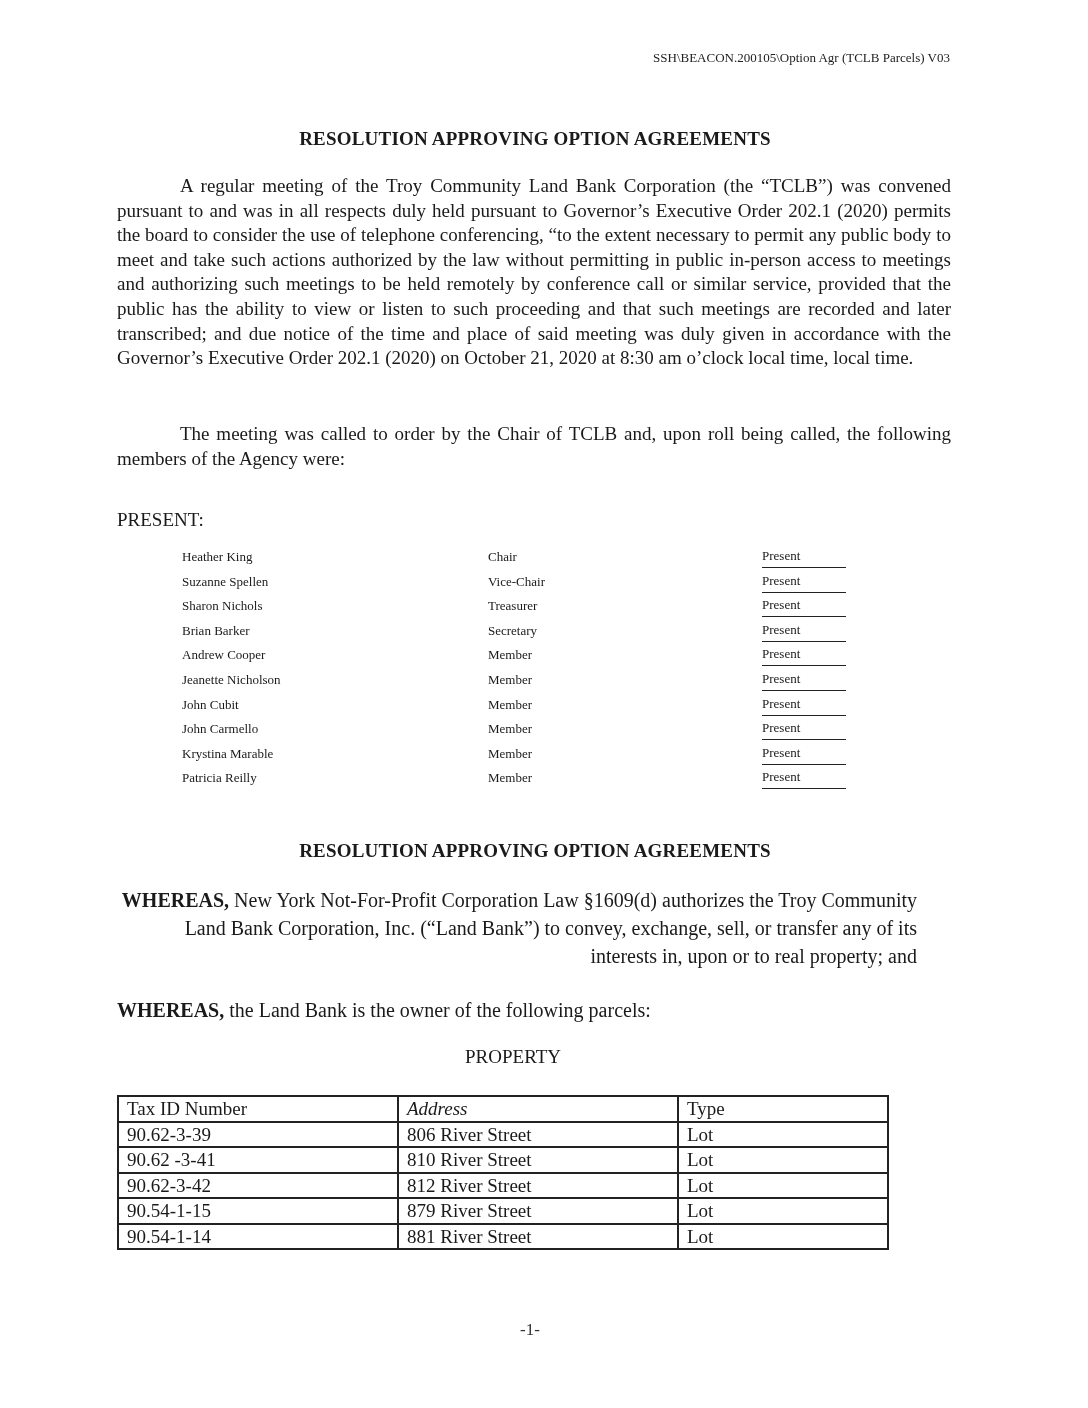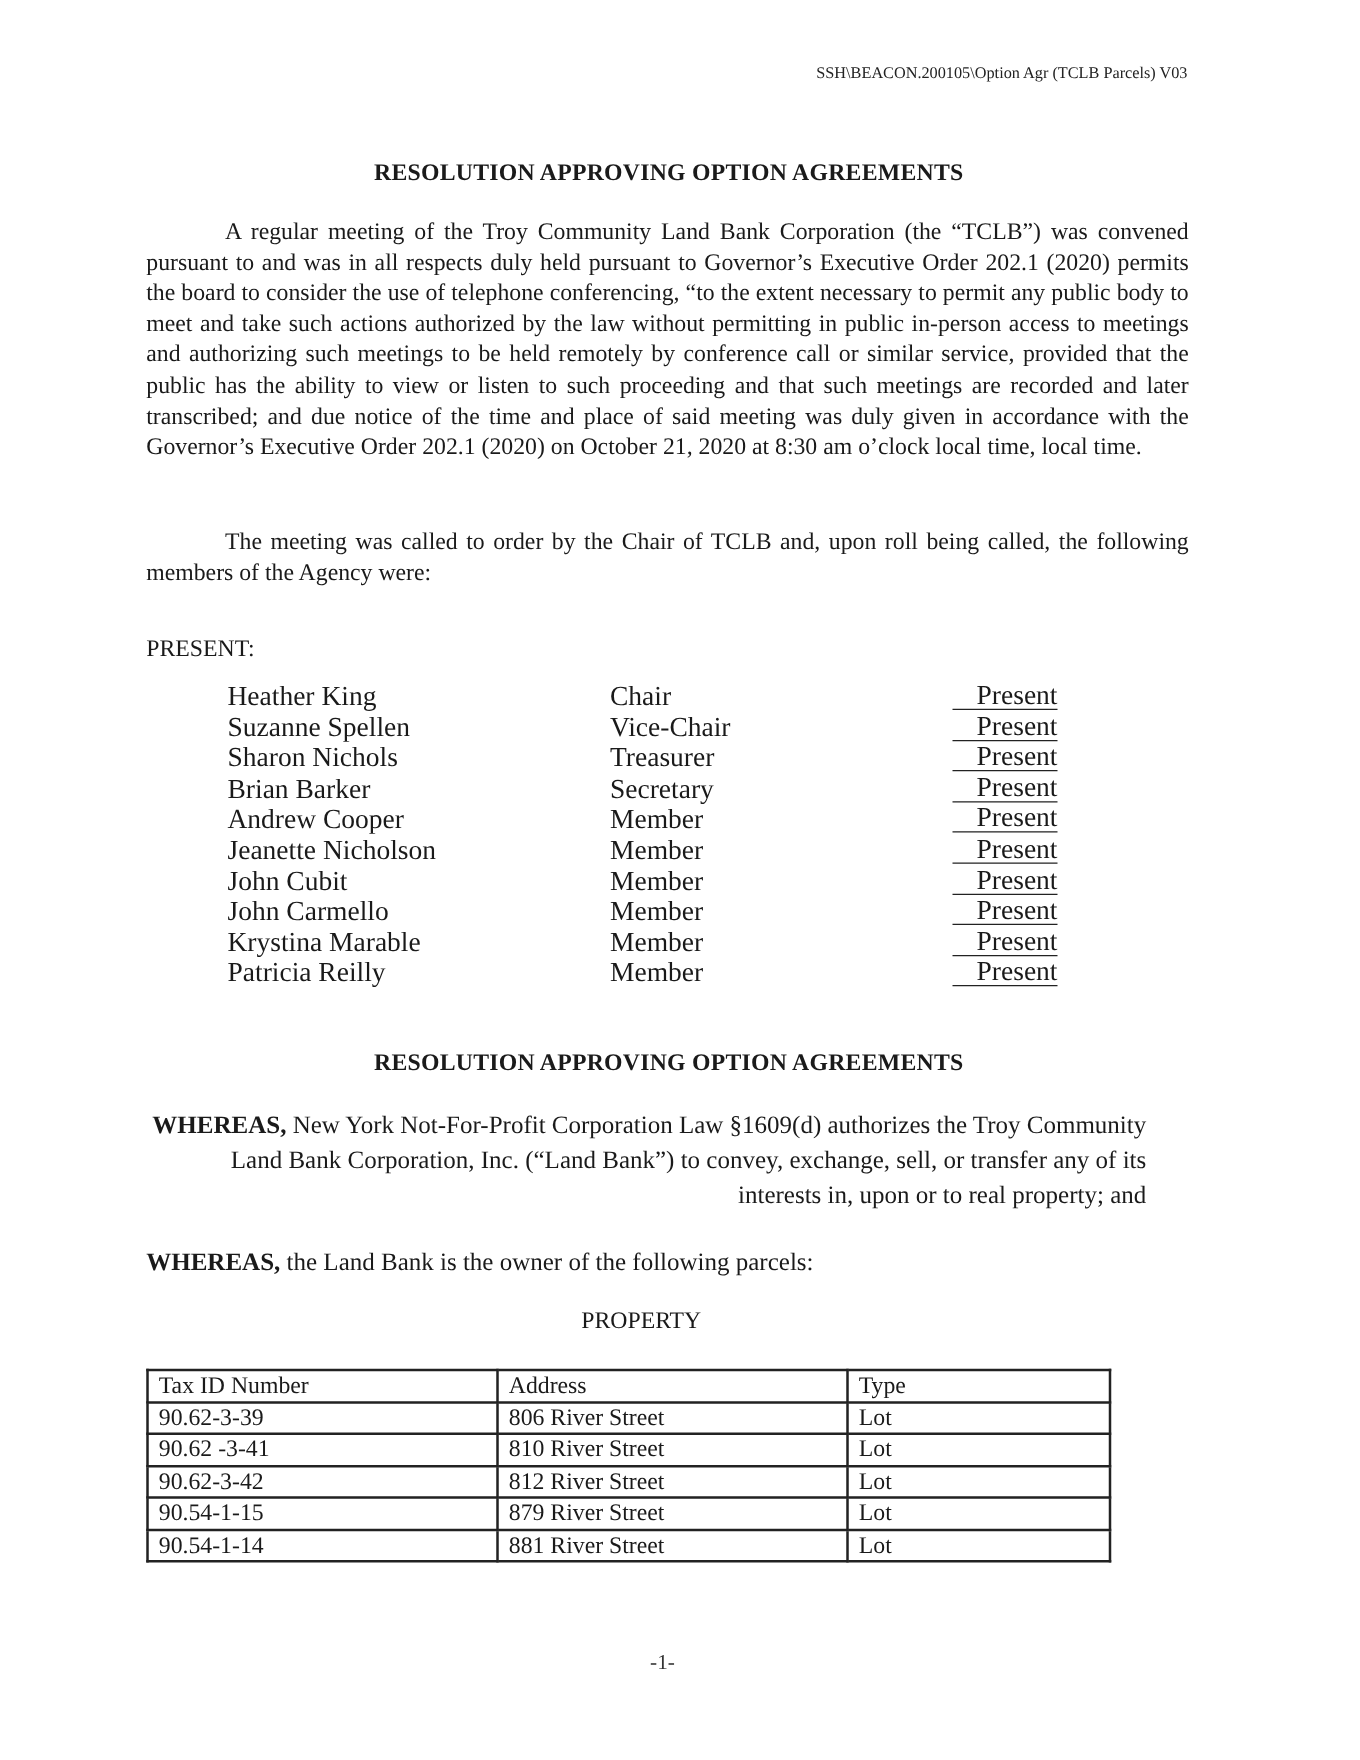--- a/index.html
+++ b/index.html
@@ -20,45 +20,45 @@
     position: absolute; left: 0; width: 1070px; text-align: center;
     font-weight: bold; font-size: 19px; letter-spacing: 0.2px;
   }
   .para {
     position: absolute; left: 117px; width: 834px;
     font-size: 19px; line-height: 24.6px; text-align: justify;
   }
   .indent { text-indent: 63px; }
   .present-label { position: absolute; left: 117px; top: 496px; font-size: 19px; margin-top: 13px; }
   .roster { position: absolute; left: 182px; top: 545px; width: 680px; }
-  .roster-row { position: relative; height: 24.6px; font-size: 22px; line-height: 24.6px; }
+  .roster-row { position: relative; height: 24.6px; font-size: 13px; line-height: 24.6px; }
   .roster-row .name { position: absolute; left: 0; }
   .roster-row .role { position: absolute; left: 306px; }
   .roster-row .status {
-    position: absolute; left: 580px; width: 84px; text-align: right;
+    position: absolute; left: 580px; width: 84px; text-align: left;
     border-bottom: 1.5px solid #222; line-height: 22px;
   }
   .whereas {
     position: absolute; left: 117px; width: 800px;
     font-size: 20px; line-height: 28px;
   }
   .whereas b { font-weight: bold; }
   .prop-title {
     position: absolute; left: 0; width: 1026px; text-align: center;
     top: 1046px; font-weight: normal; font-size: 19px;
   }
   table.prop {
     position: absolute; left: 117px; top: 1095px; width: 772px;
     border-collapse: collapse; font-size: 19px;
   }
   table.prop td {
     border: 2px solid #222; height: 23.5px; padding: 0 8px; line-height: 23px;
   }
   table.prop td.c1 { width: 262px; }
-  table.prop td.c2 { width: 262px; }
+  table.prop td.c2 { width: 262px; font-style: italic; }
   .page-num {
     position: absolute; top: 1320px; left: 0; width: 1060px; text-align: center;
     font-size: 17px; color: #333;
   }
 </style>
 </head>
 <body>
 
 <div class="page">
 

